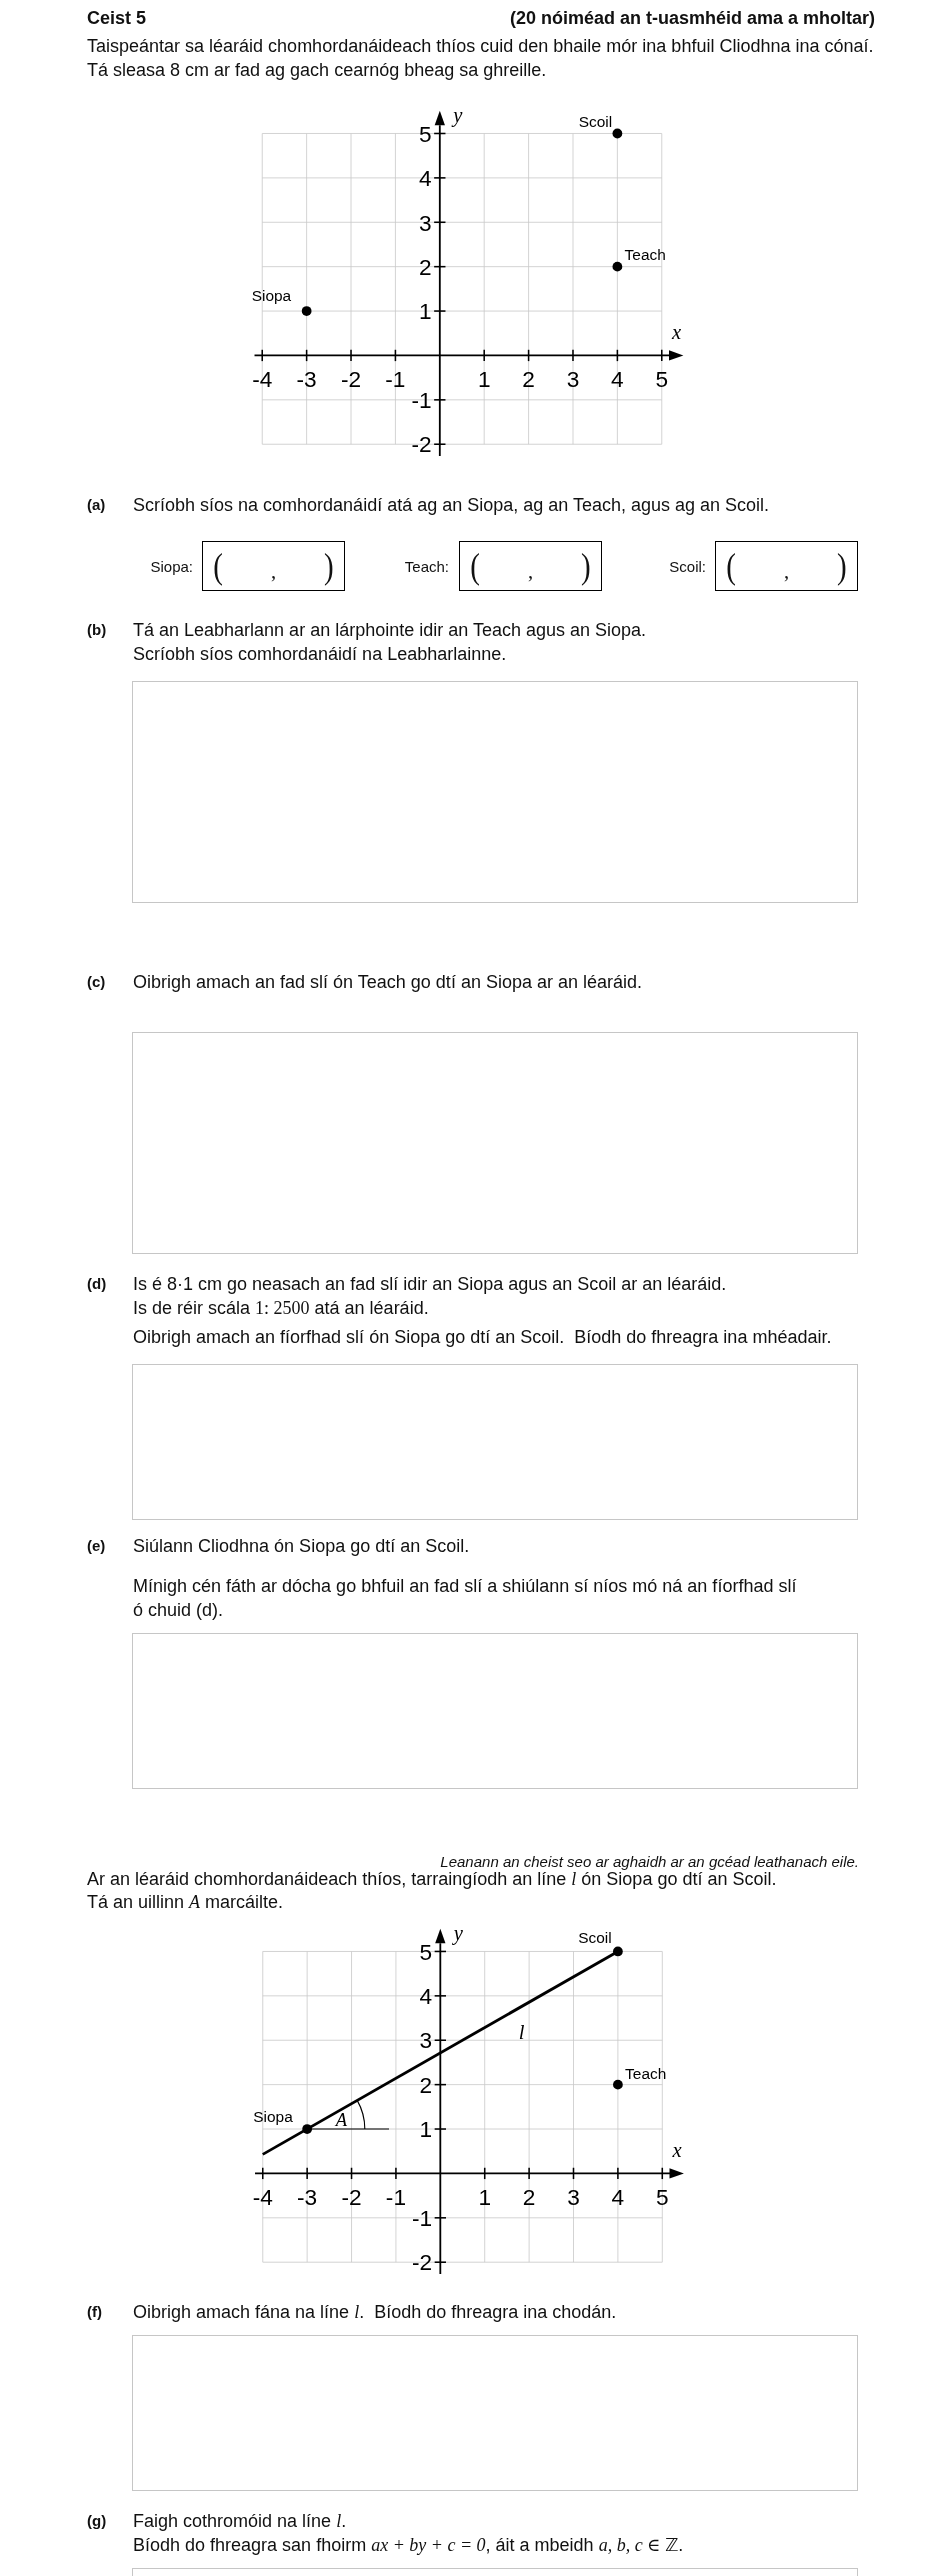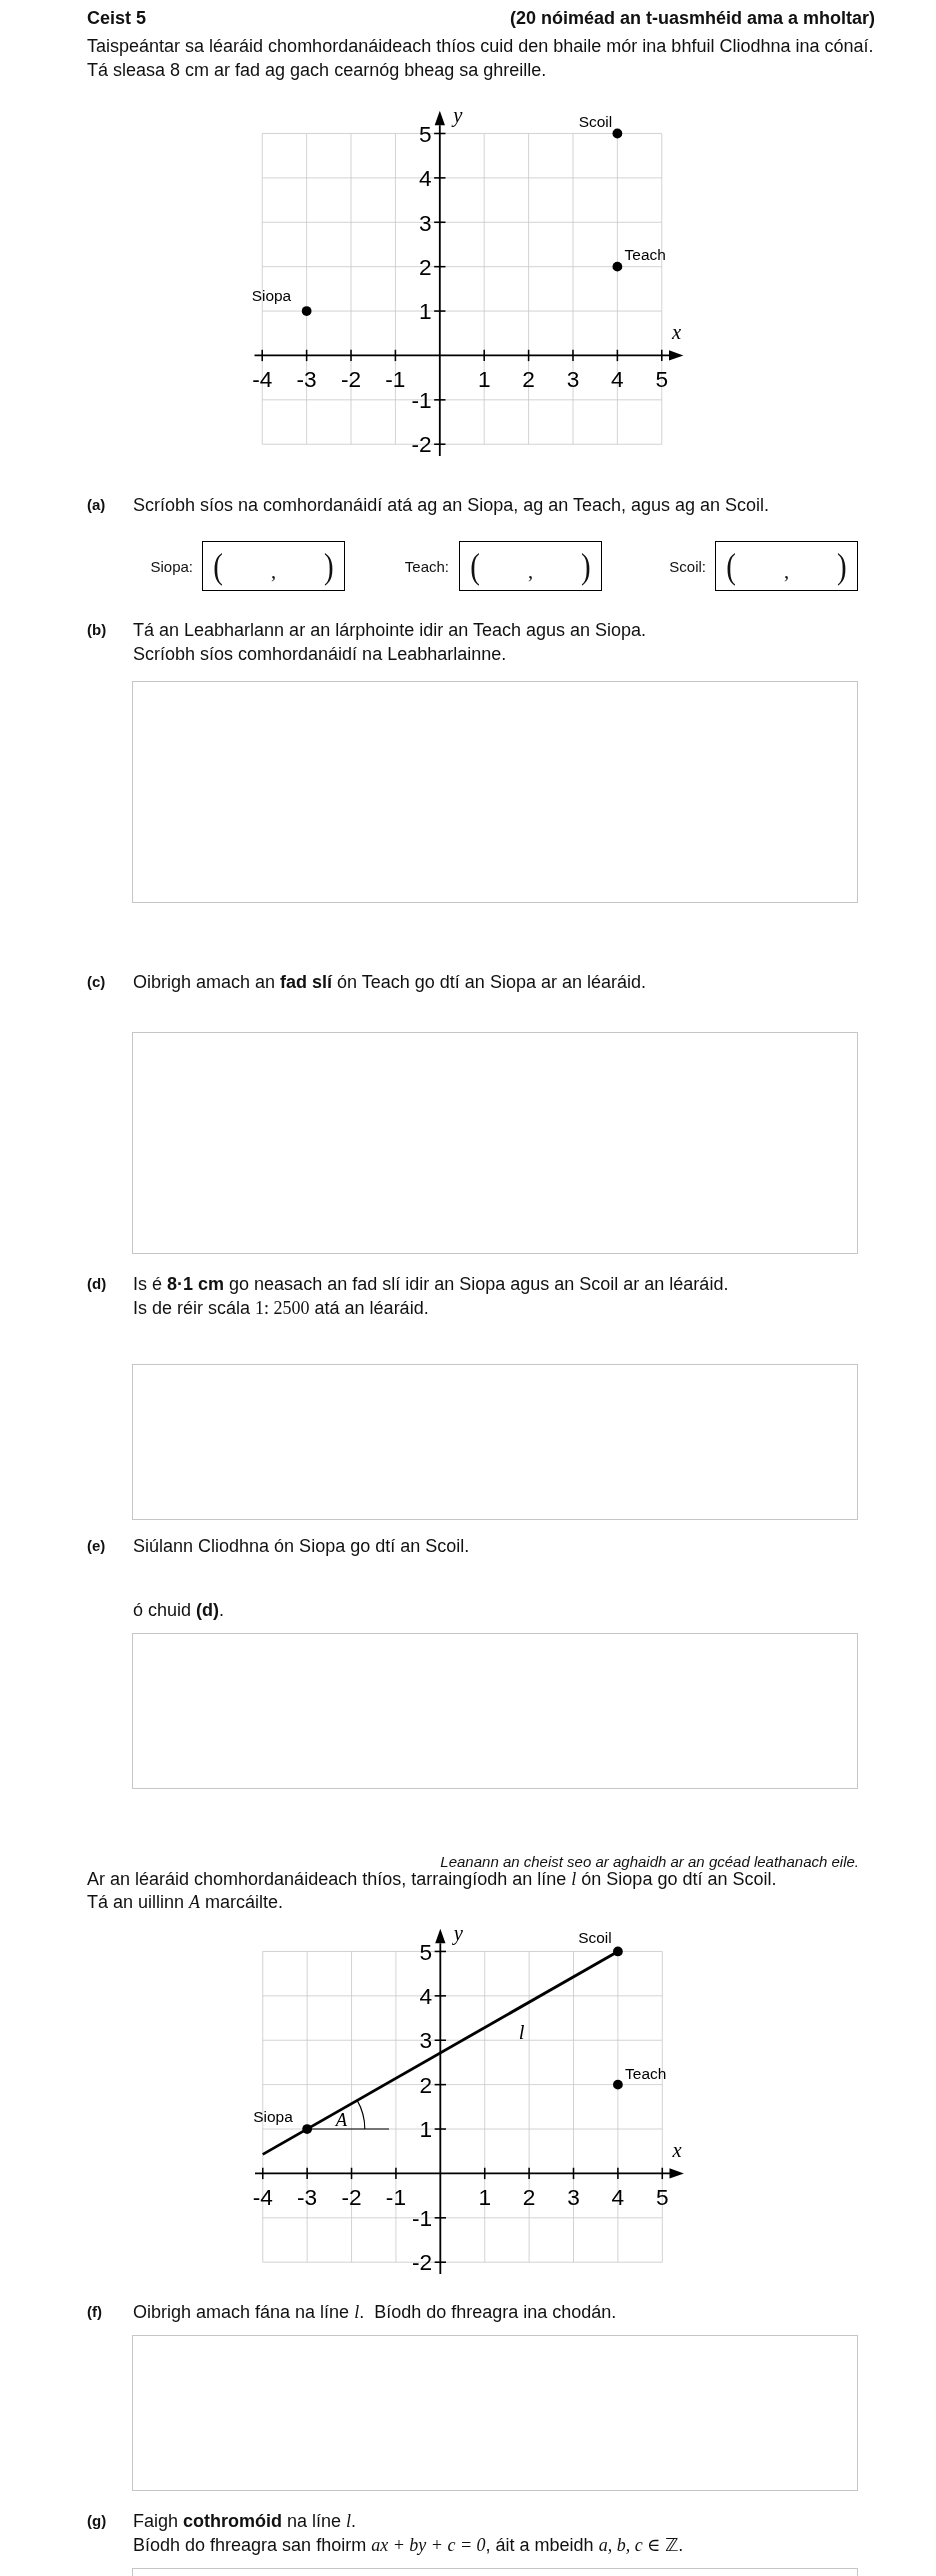--- a/index.html
+++ b/index.html
@@ -3,21 +3,21 @@
 <meta charset="utf-8">
 <style>
   html,body{margin:0;padding:0;background:#fff;}
   .page{position:relative;width:937px;height:3279px;background:#ffffff;
         font-family:"Liberation Sans",sans-serif;color:#111;overflow:hidden;}
 
   .tline{position:absolute;font-size:18px;line-height:18.5px;white-space:pre;}
   .plabel{position:absolute;left:87px;font-weight:700;font-size:15px;white-space:pre;}
   .body{left:133px;}
   .lead{left:87px;}
-  .tline b{font-weight:700;}
+  .tline b{font-weight:400;}
   .math{font-family:"Liberation Serif","DejaVu Serif","DejaVu Sans",serif;font-style:italic;}
   .mathnum{font-family:"Liberation Serif","DejaVu Serif",serif;font-weight:400;font-style:normal;}
   .note-italic{position:absolute;right:78px;top:1807px;font-size:15px;font-style:italic;white-space:pre;margin-top:46px;}
 
   .workgrid{position:absolute;left:132px;width:726px;box-sizing:border-box;
     border:0.5px solid #c6c6c6;
     background-image:linear-gradient(to right,#cbcbcb 0.5px,transparent 0.5px),
                      linear-gradient(to bottom,#cbcbcb 0.5px,transparent 0.5px);
     background-size:22px 22px;}
 
@@ -148,24 +148,26 @@
   <div class="tline body" style="top:645px">Scríobh síos comhordanáidí na Leabharlainne.</div>
   <div class="workgrid" style="top:681px;height:222px"></div>
 
   <div class="plabel" style="top:973px">(c)</div>
   <div class="tline body" style="top:973px"><span>Oibrigh amach an </span><b>fad slí</b><span> ón Teach go dtí an Siopa ar an léaráid.</span></div>
   <div class="workgrid" style="top:1032px;height:222px"></div>
 
   <div class="plabel" style="top:1275px">(d)</div>
   <div class="tline body" style="top:1275px"><span>Is é </span><b>8·1 cm</b><span> go neasach an fad slí idir an Siopa agus an Scoil ar an léaráid.</span></div>
   <div class="tline body" style="top:1299px"><span>Is de réir scála </span><span class="mathnum">1: 2500</span><span> atá an léaráid.</span></div>
+  <div class="tline body" style="top:1328px"><span>Oibrigh amach an </span><b>fíorfhad slí</b><span> ón Siopa go dtí an Scoil.  Bíodh do fhreagra ina mhéadair.</span></div>
   <div class="workgrid" style="top:1364px;height:156px"></div>
 
   <div class="plabel" style="top:1537px">(e)</div>
   <div class="tline body" style="top:1537px">Siúlann Cliodhna ón Siopa go dtí an Scoil.</div>
+  <div class="tline body" style="top:1577px"><span>Mínigh cén fáth ar dócha go bhfuil an fad slí a shiúlann sí </span><b>níos mó</b><span> ná an fíorfhad slí</span></div>
   <div class="tline body" style="top:1601px"><span>ó chuid </span><b>(d)</b><span>.</span></div>
   <div class="workgrid" style="top:1633px;height:156px"></div>
 
   <div class="note-italic">Leanann an cheist seo ar aghaidh ar an gcéad leathanach eile.</div>
 
   <div class="tline lead" style="top:1870px"><span>Ar an léaráid chomhordanáideach thíos, tarraingíodh an líne </span><span class="math">l</span><span> ón Siopa go dtí an Scoil.</span></div>
   <div class="tline lead" style="top:1893px"><span>Tá an uillinn </span><span class="math">A</span><span> marcáilte.</span></div>
 
   <svg class="chartsvg" style="top:1922px" viewBox="400 3730 1000 720">
       <line x1="510.2" y1="4390.4" x2="510.2" y2="3787" class="gridline"></line>

